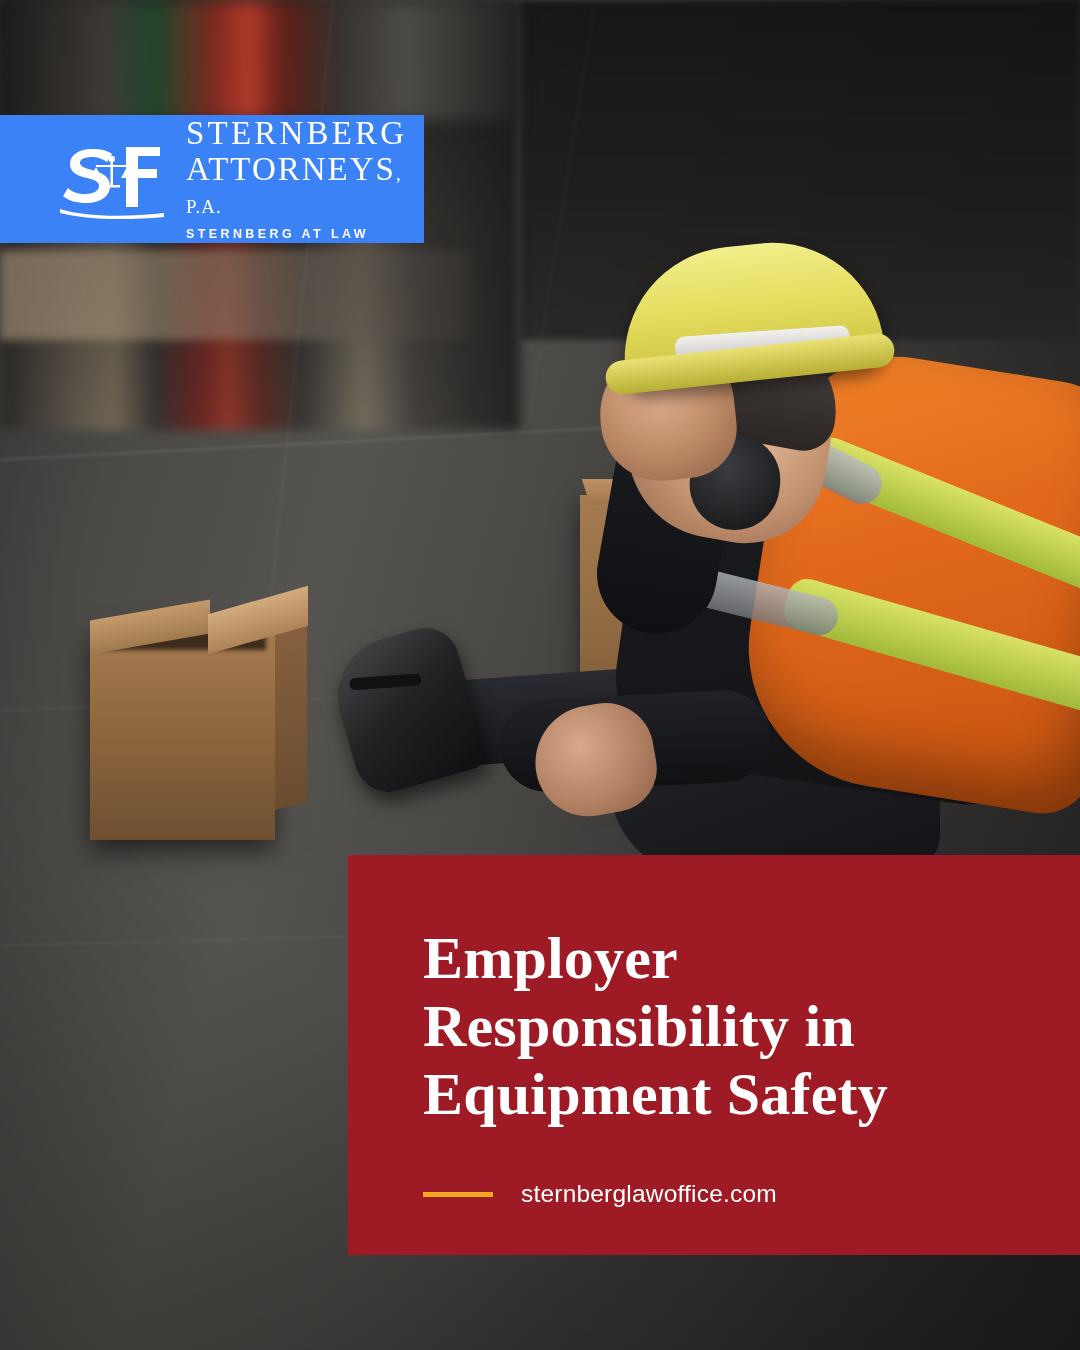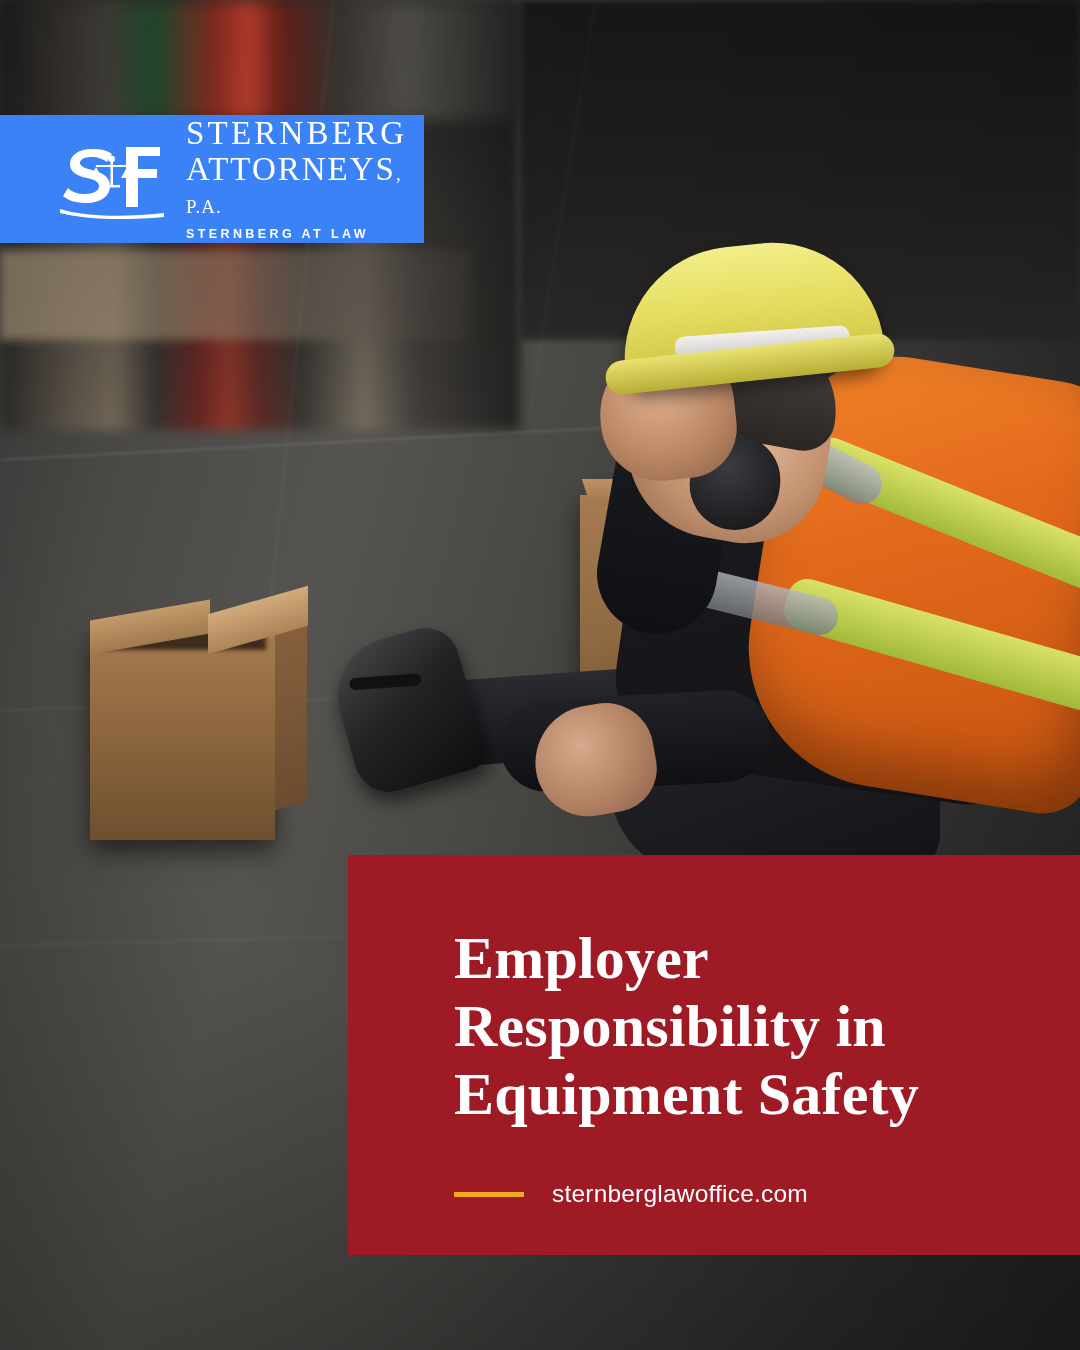--- a/index.html
+++ b/index.html
@@ -291,21 +291,21 @@
     font-weight: 700;
     margin-top: 9px;
   }
 
   
   .title-panel {
     position: absolute;
     left: 348px; bottom: 95px;
     width: 732px; height: 400px;
     background: #9e1b26;
-    padding: 70px 58px 0 106px;
+    padding: 70px 58px 0 75px;
     box-sizing: border-box;
   }
   .title {
     font-family: "Liberation Serif", serif;
     color: #ffffff;
     font-size: 60px;
     line-height: 1.13;
     font-weight: 700;
     margin: 0;
     letter-spacing: 0.2px;

